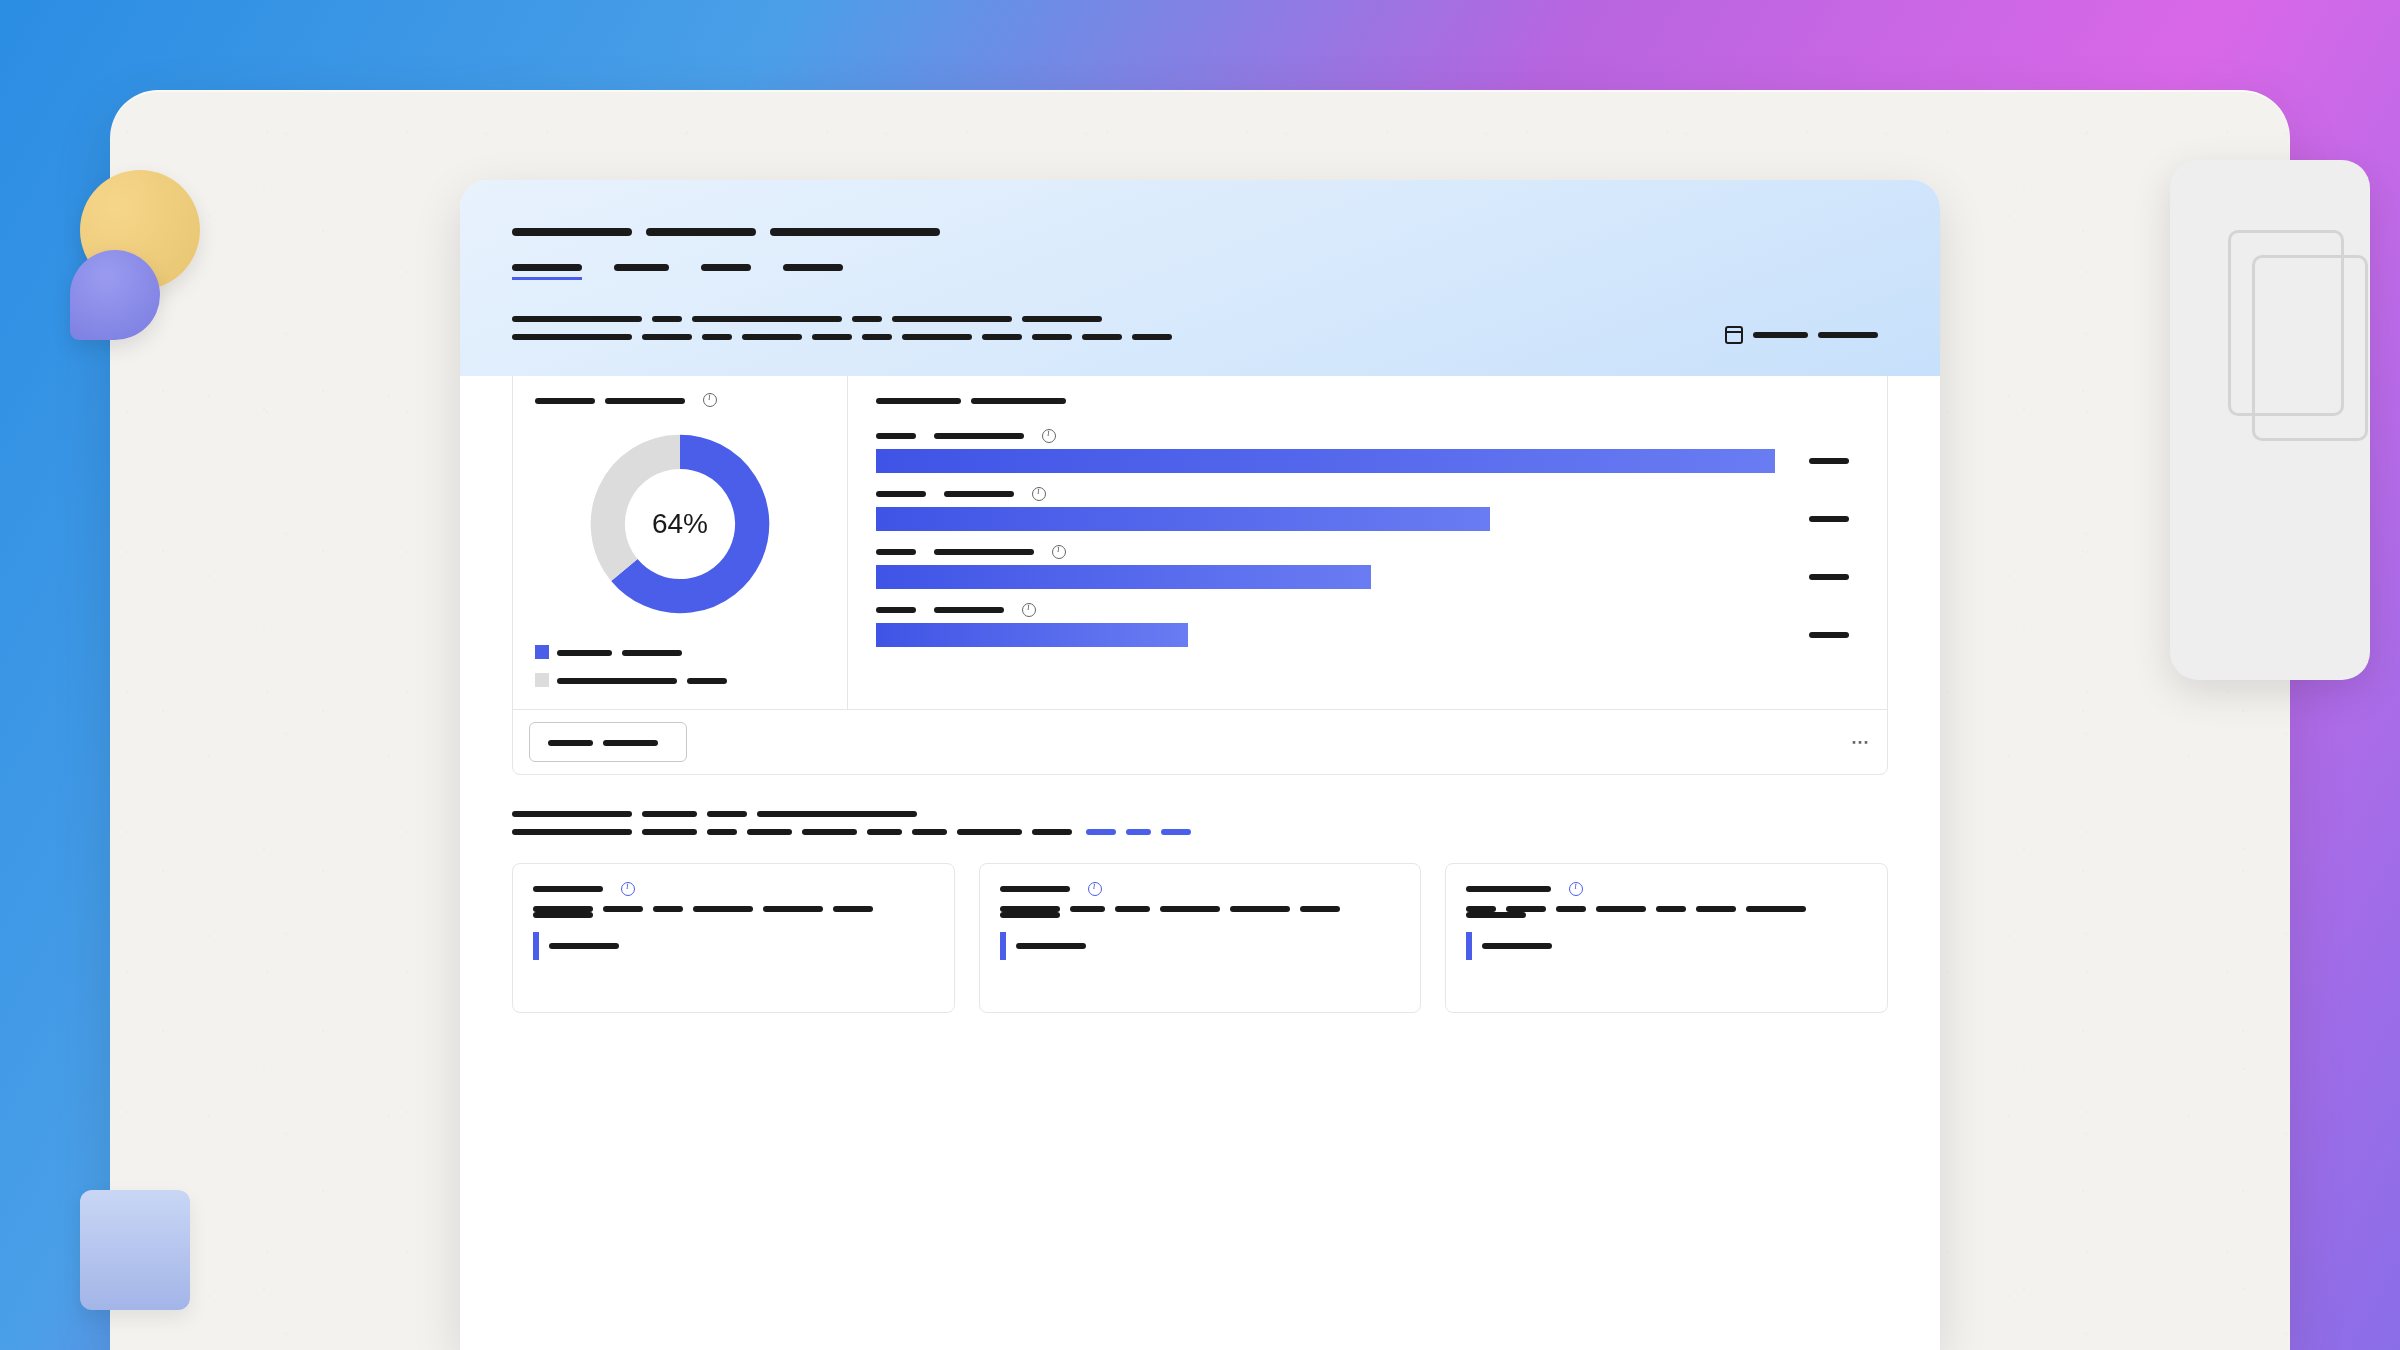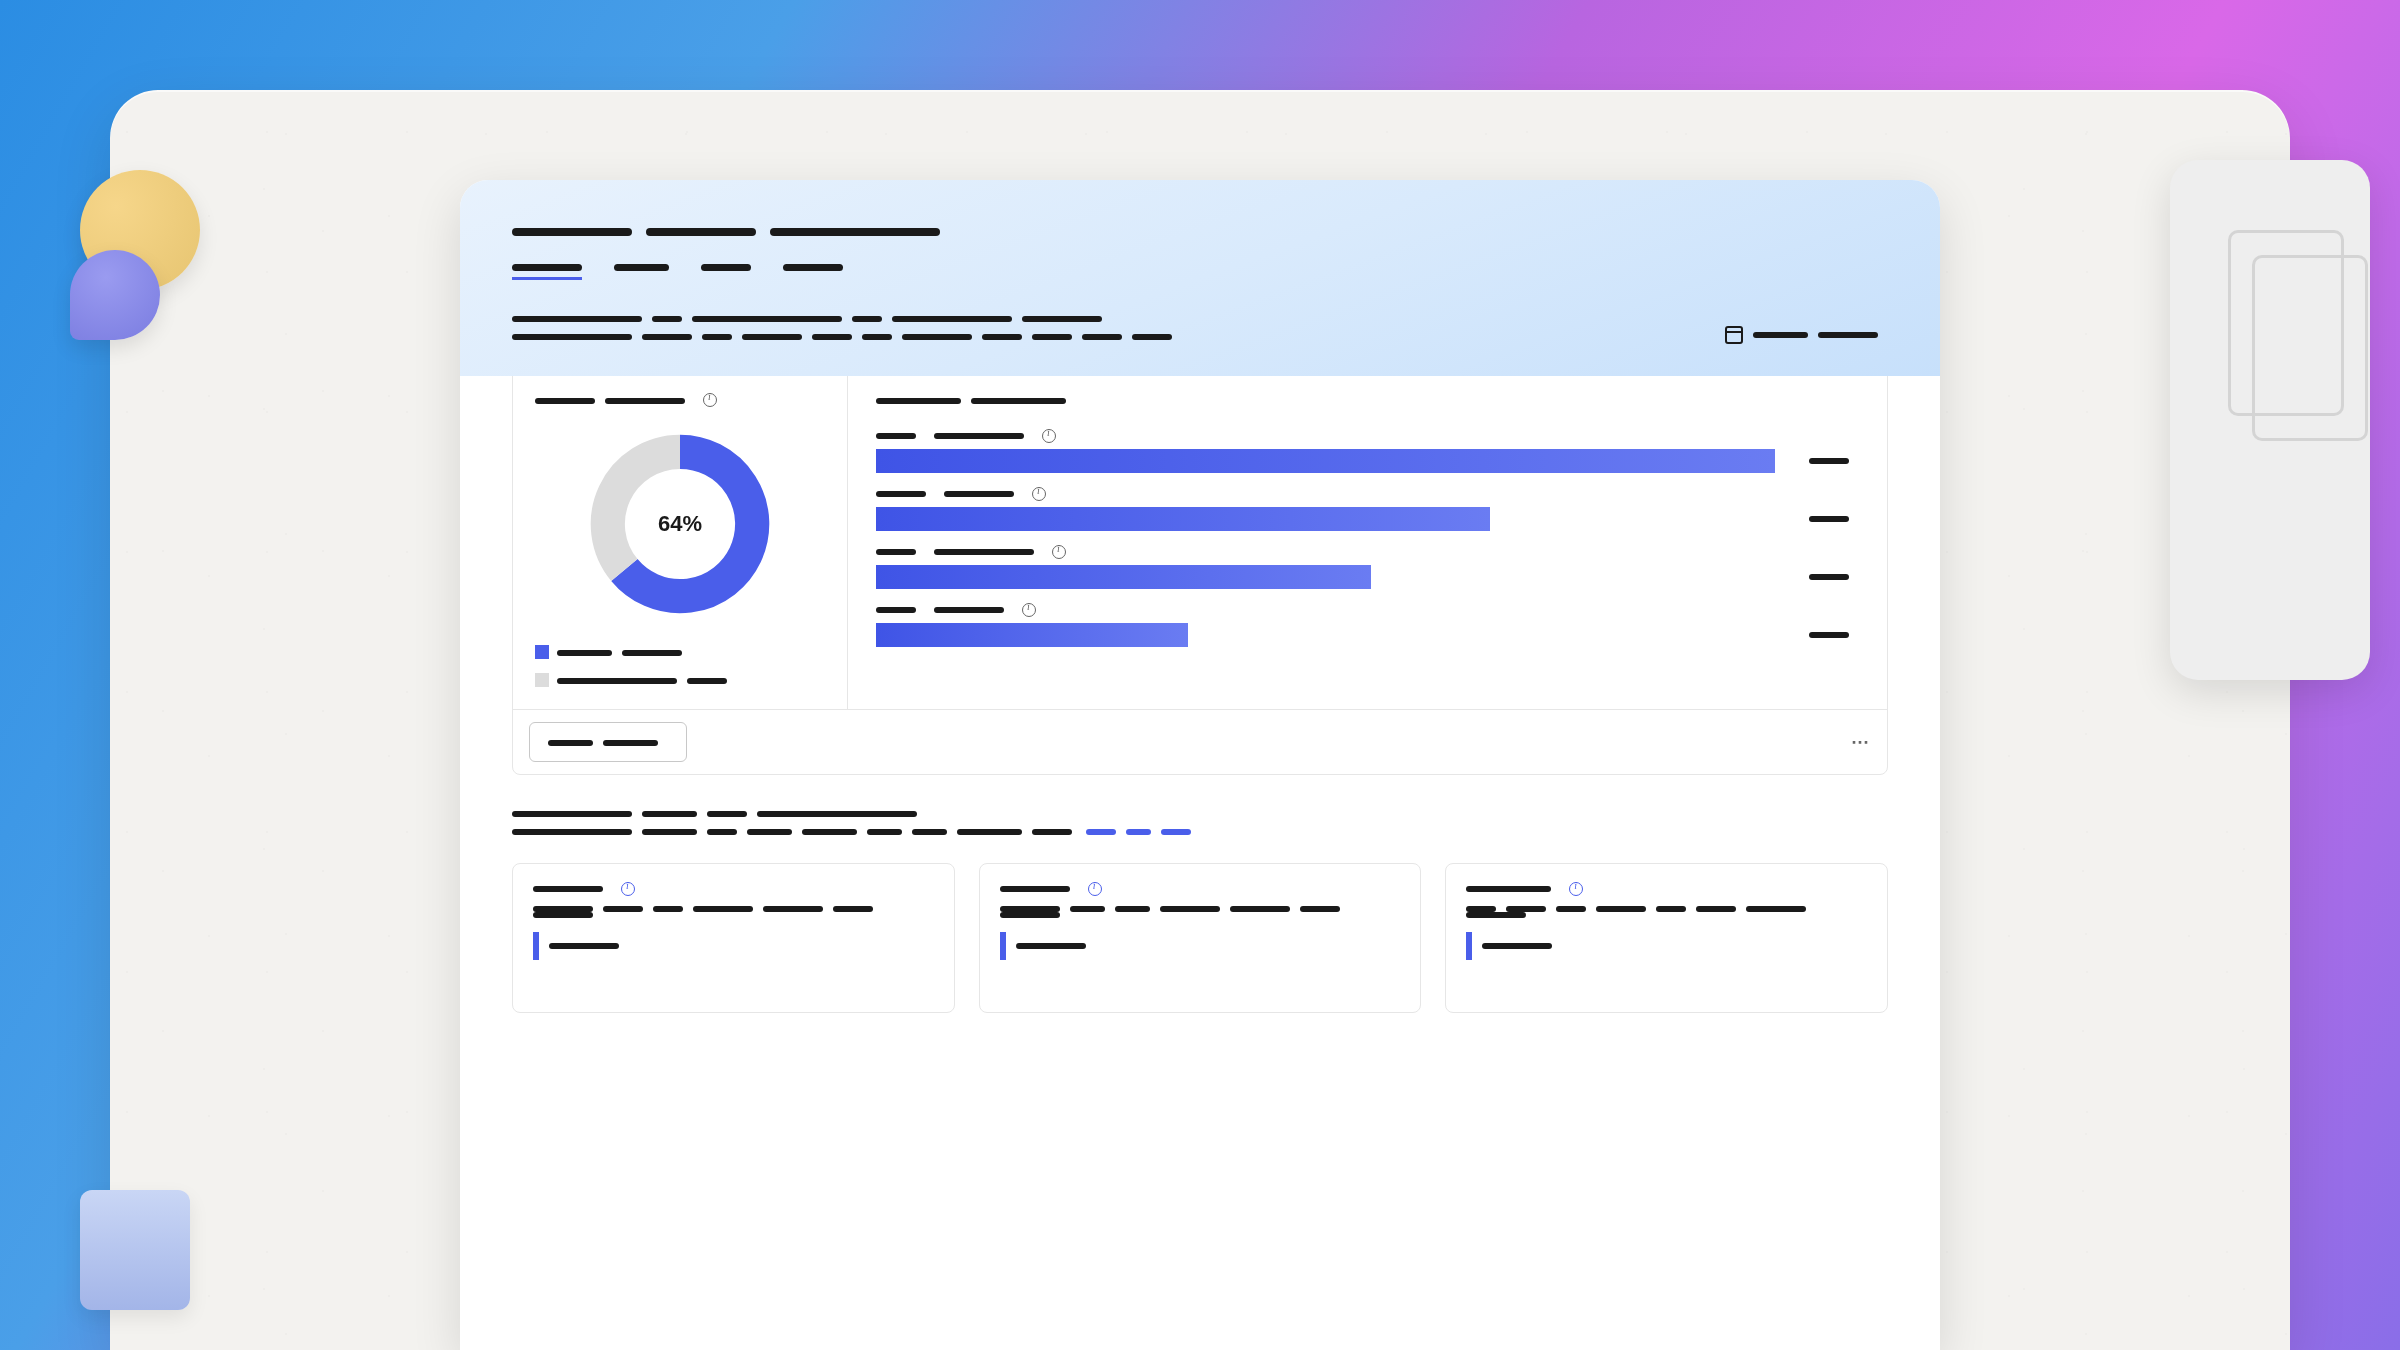--- a/index.html
+++ b/index.html
@@ -234,22 +234,22 @@
   width: 190px;
   height: 190px;
 }
 .donut svg { width: 100%; height: 100%; }
 .donut-center {
   position: absolute;
   inset: 0;
   display: flex;
   align-items: center;
   justify-content: center;
-  font-size: 22px;
-  font-weight: 700;
+  font-size: 28px;
+  font-weight: 400;
   color: #1a1a1a;
 }
 .legend {
   display: flex;
   flex-direction: column;
   gap: 10px;
 }
 .legend-row {
   display: flex;
   align-items: center;

